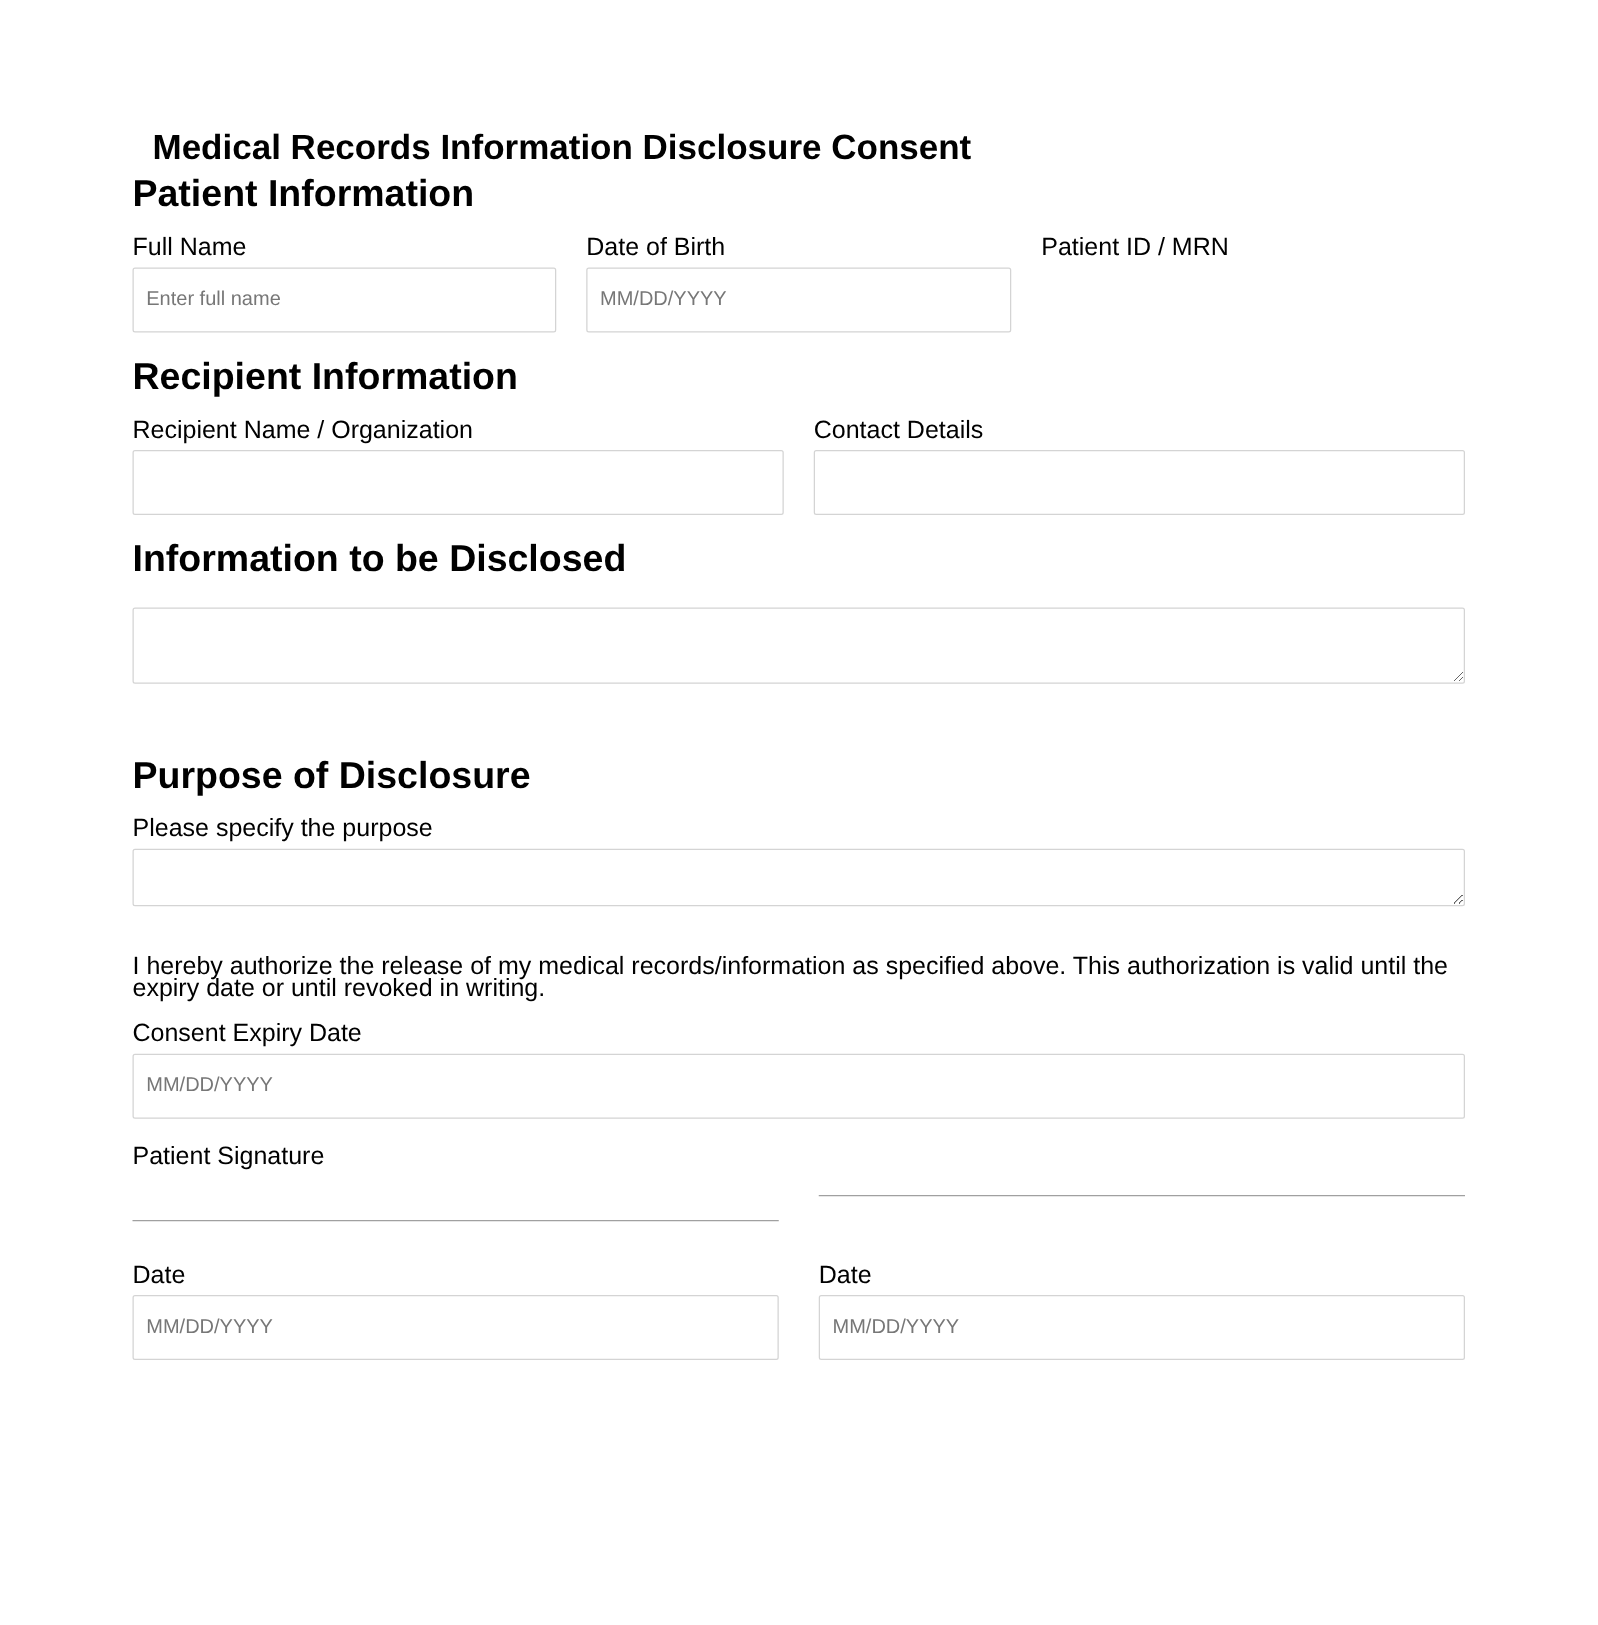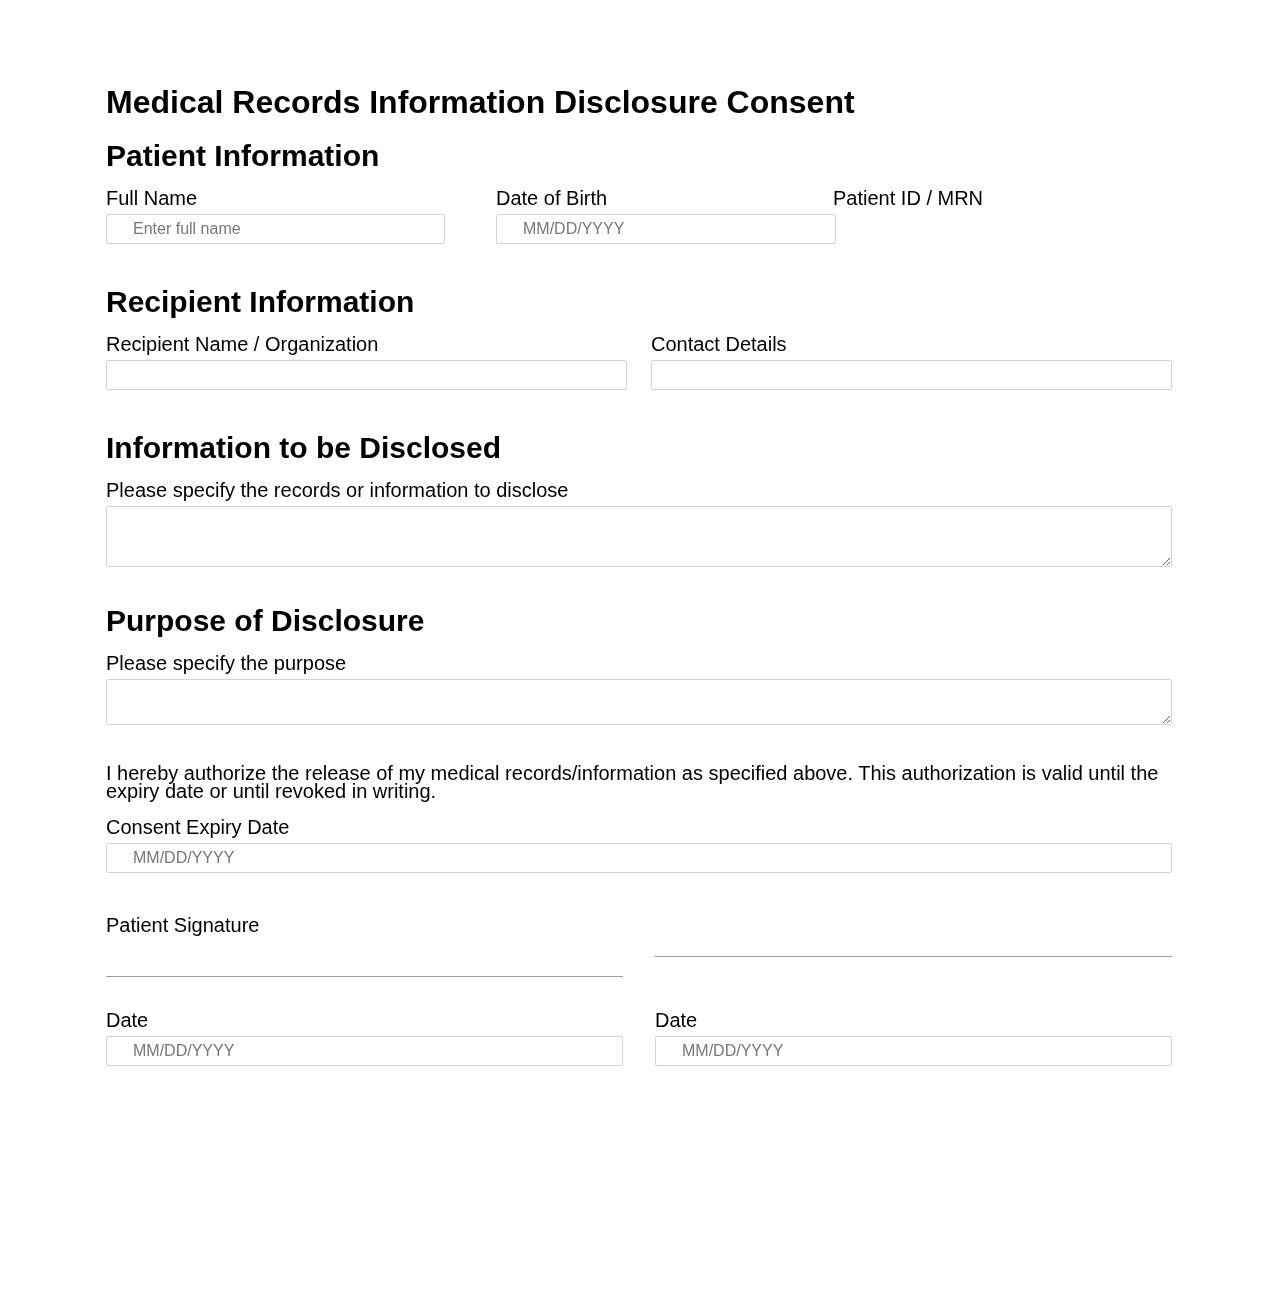--- a/index.html
+++ b/index.html
@@ -11,23 +11,23 @@
       font-family: "Liberation Sans", sans-serif;
     }
     body { width: 1278px; height: 1300px; position: relative; }
     .container {
       position: absolute;
       left: 106px;
       top: 0;
       width: 1066px;
     }
     h1 {
-      font-size: 32px;
+      font-size: 28px;
       font-weight: bold;
-      margin: 0;
+      margin: 16px;
       position: absolute;
       top: 82px;
       left: 0;
       line-height: 40px;
       white-space: nowrap;
     }
     h2 {
       font-size: 30px;
       font-weight: bold;
       margin: 0;
@@ -39,23 +39,23 @@
       font-size: 20px;
       line-height: 20px;
       display: block;
       white-space: nowrap;
     }
     input, textarea {
       font-family: "Liberation Sans", sans-serif;
       font-size: 16px;
       border: 1px solid #d4d4d4;
       border-radius: 2px;
-      padding: 0 26px;
+      padding: 0 10px;
       width: 100%;
-      height: 30px;
+      height: 52px;
       color: #000;
       background: #fff;
       outline: none;
     }
     input::placeholder { color: #777777; }
     textarea { resize: vertical; padding: 8px 10px; }
     .sig-line {
       border-bottom: 1px solid #a0a0a0;
       height: 1px;
     }
@@ -72,21 +72,21 @@
 
   <h1>Medical Records Information Disclosure Consent</h1>
 
   <h2 class="abs" style="top:141px;left:0;">Patient Information</h2>
 
   <div class="abs" style="top:188px;left:0;width:339px;">
     <label>Full Name</label>
     <input type="text" style="margin-top: 6px;" placeholder="Enter full name">
   </div>
 
-  <div class="abs" style="top:188px;left:363px;width:340px;margin-left:27px;">
+  <div class="abs" style="top:188px;left:363px;width:340px;">
     <label>Date of Birth</label>
     <input type="text" style="margin-top: 6px;" placeholder="MM/DD/YYYY">
   </div>
 
   <div class="abs" style="top:188px;left:727px;width:339px;">
     <label>Patient ID / MRN</label>
   </div>
 
   <h2 class="abs" style="top:287px;left:0;">Recipient Information</h2>
 
@@ -96,21 +96,20 @@
   </div>
 
   <div class="abs" style="top:334px;left:545px;width:521px;">
     <label>Contact Details</label>
     <input type="text" style="margin-top: 6px;">
   </div>
 
   <h2 class="abs" style="top:433px;left:0;">Information to be Disclosed</h2>
 
   <div class="abs" style="top:480px;left:0;width:1066px;">
-    <label>Please specify the records or information to disclose</label>
     <textarea style="margin-top: 6px; height: 61px; display: block;"></textarea>
   </div>
 
   <h2 class="abs" style="top:606px;left:0;">Purpose of Disclosure</h2>
 
   <div class="abs" style="top:653px;left:0;width:1066px;">
     <label>Please specify the purpose</label>
     <textarea style="margin-top: 6px; height: 46px; display: block;"></textarea>
   </div>
 

